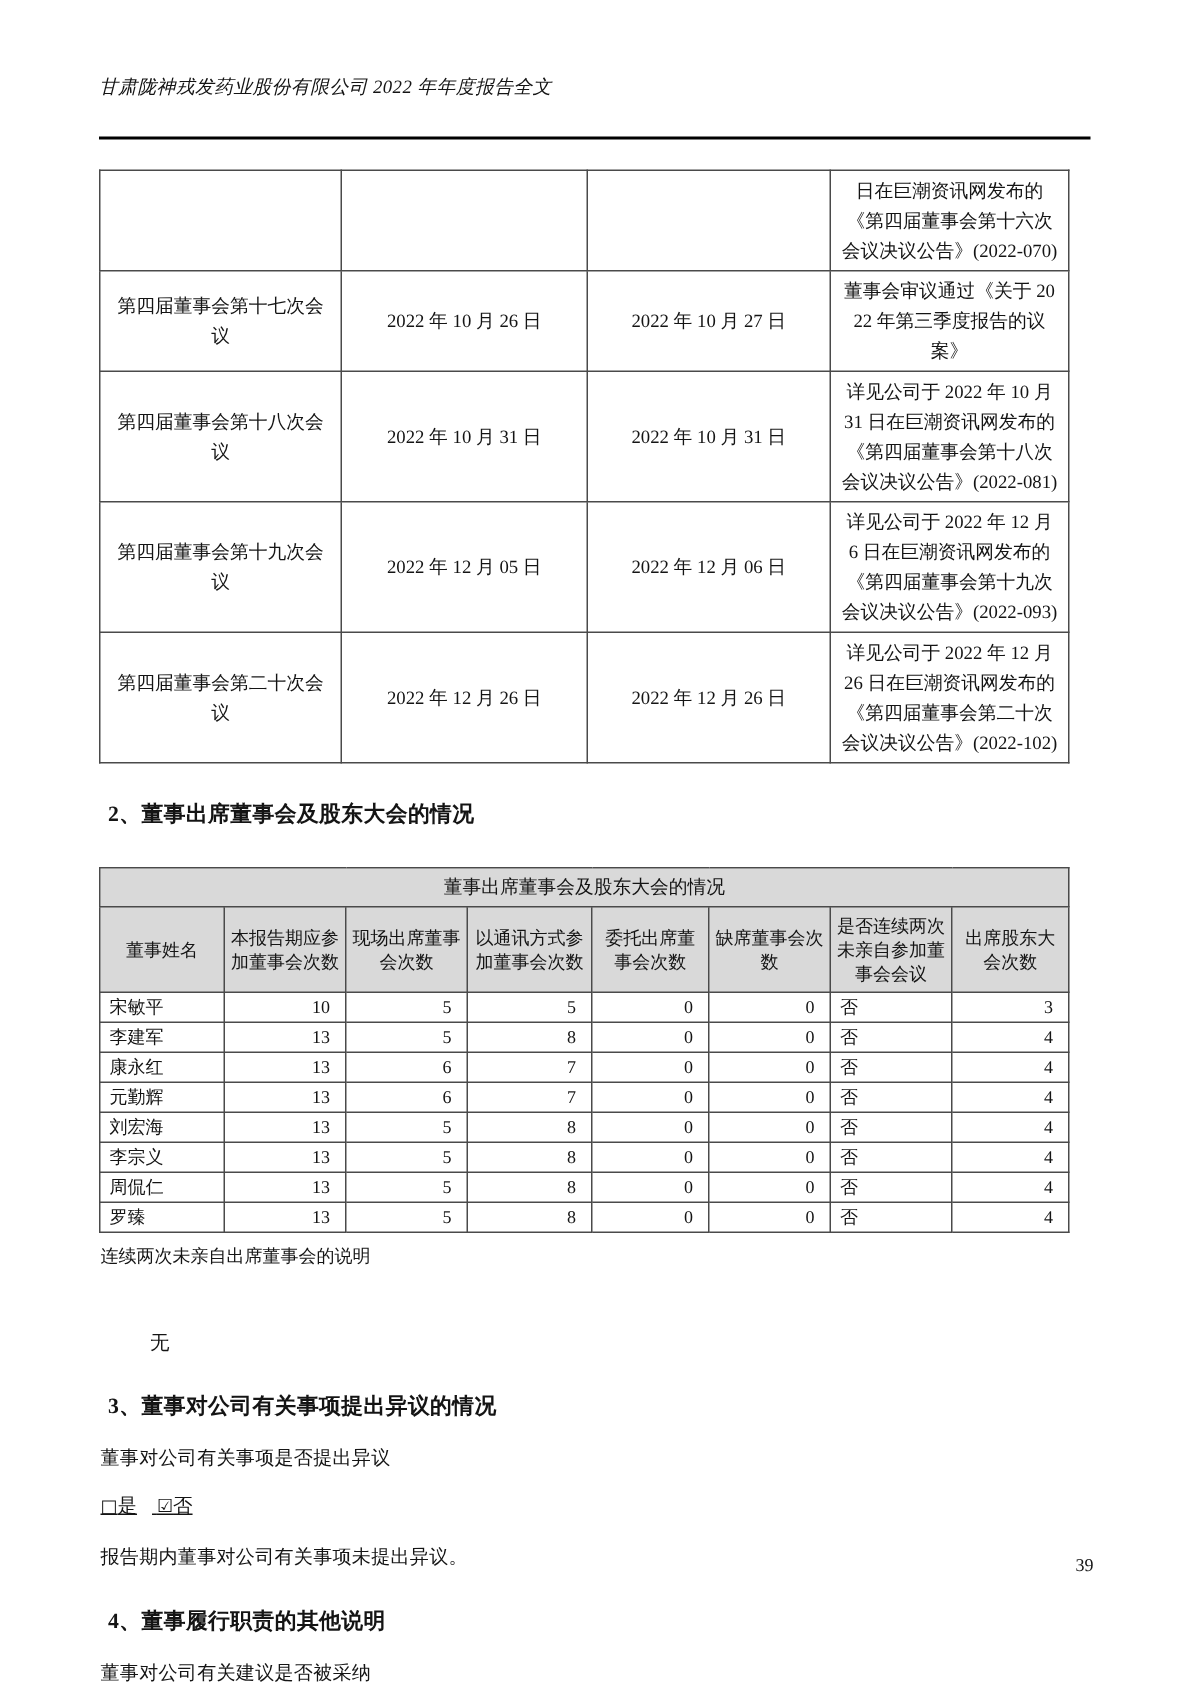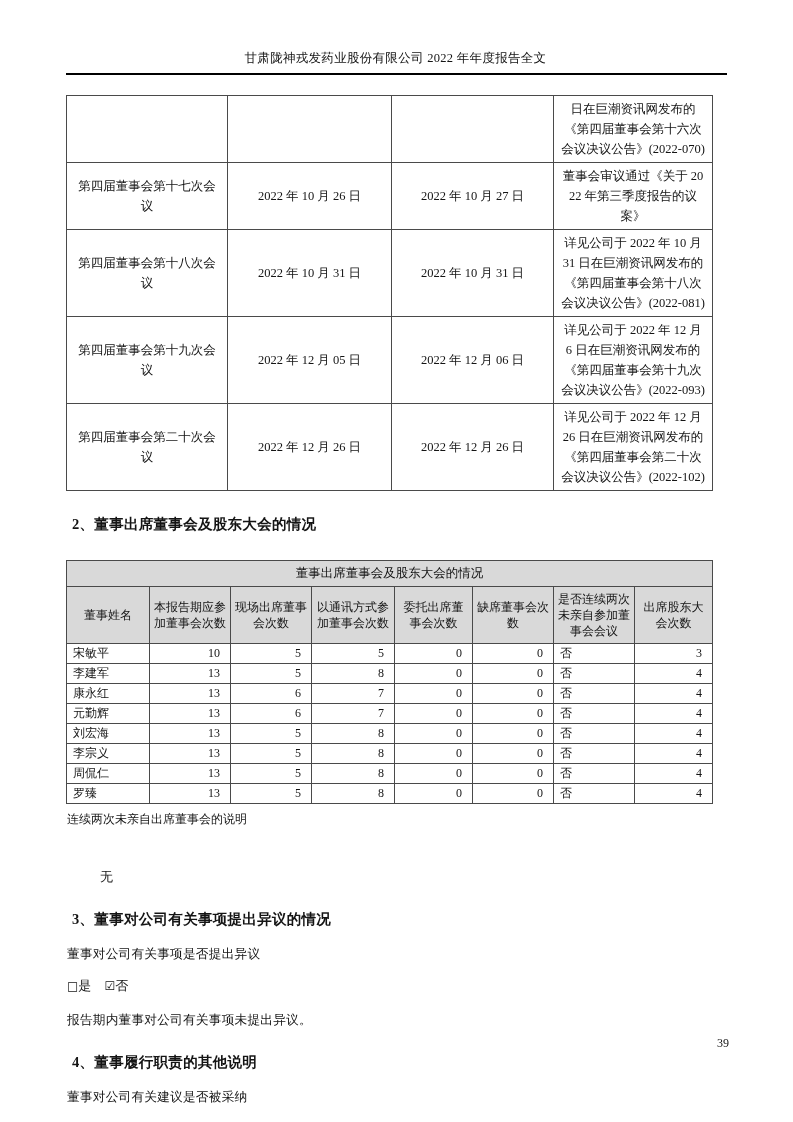--- a/index.html
+++ b/index.html
@@ -9,25 +9,26 @@
     background: #ffffff;
     color: #141414;
     font-family: "Liberation Serif", "DejaVu Serif", serif;
     position: relative;
     overflow: hidden;
   }
   .content { padding: 0 66px; }
 
   
   .page-header {
-    padding: 50px 2px 6px 0;
-    text-align: center;
+    padding: 50px 2px 24px 0;
+    text-align: left;
     font-size: 12.5px;
     letter-spacing: 0.3px;
     border-bottom: 2px solid #000;
+    font-style: italic;
   }
 
   
   table { border-collapse: collapse; width: 646px; table-layout: fixed; }
   td, th { border: 1px solid #4a4a4a; word-break: break-all; }
 
   
   .meetings-table { margin-top: 20px; font-size: 12.5px; }
   .meetings-table td {
     vertical-align: middle;
@@ -68,21 +69,21 @@
     height: 17px;
     vertical-align: middle;
     text-align: left;
   }
   .attendance-table tbody td.num { text-align: right; padding-right: 10px; }
 
   .note-label { font-size: 12px; margin: 7px 0 0 1px; }
   .note-value { font-size: 13px; margin: 40px 0 0 0; padding-left: 34px; }
 
   .para { font-size: 12.7px; margin: 17px 0 0 1px; letter-spacing: 0.2px; }
-  .checkbox-line { font-size: 13px; margin: 14px 0 0 1px; }
+  .checkbox-line { font-size: 13px; margin: 14px 0 0 1px; text-decoration: underline; }
   .checkbox-line .box { font-family: "DejaVu Sans", sans-serif; font-size: 12px; }
   .cb-group { margin-right: 10px; }
 
   .page-number {
     position: absolute;
     right: 64px; top: 1036px;
     font-size: 12px;
   }
 </style>
 </head>

